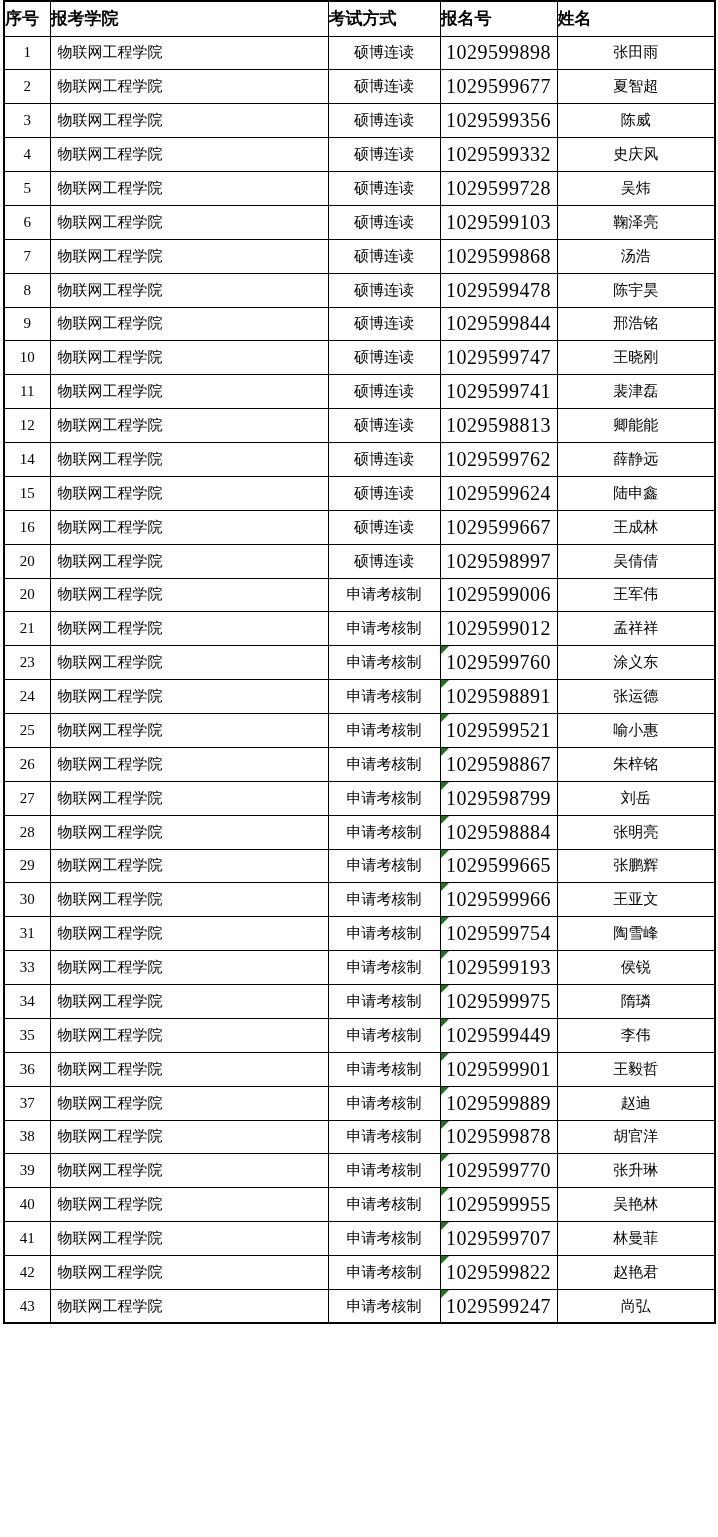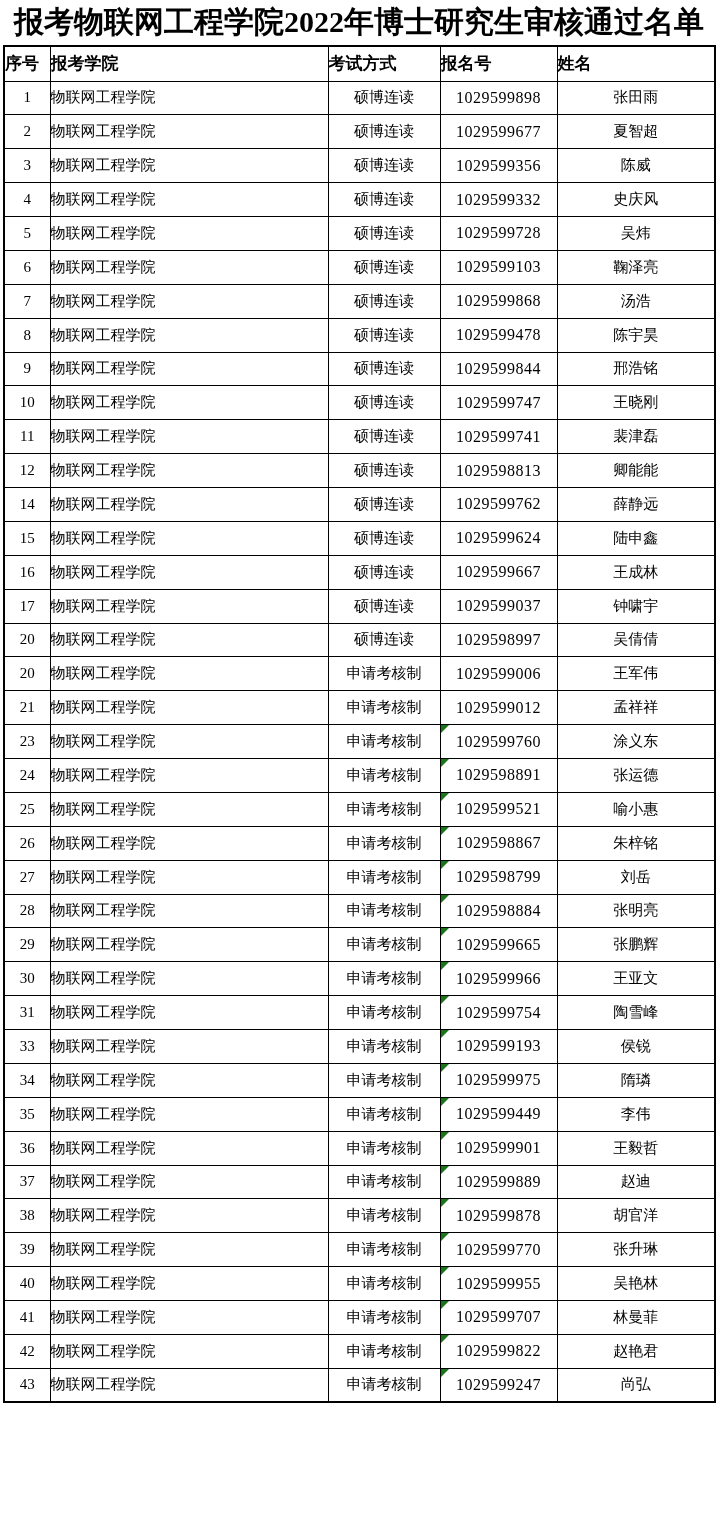--- a/index.html
+++ b/index.html
@@ -46,40 +46,40 @@
   }
   table.roster tbody tr { height: 33.88px; }
   table.roster td {
     font-size: 15px;
     text-align: center;
     vertical-align: middle;
     position: relative;
   }
   table.roster td.col-college {
     text-align: left;
+    padding-left: 7px;
   }
   table.roster td.col-reg {
-    font-size: 16px;
+    font-size: 20px;
     letter-spacing: 0.5px;
   }
   .flag-tri {
     position: absolute;
     top: 0;
     left: 0;
     width: 0;
     height: 0;
     border-top: 8px solid var(--flag-color, #1a741a);
     border-right: 8px solid transparent;
   }
 </style>
 </head>
 <body style="background: rgb(255, 255, 255); color: rgb(0, 0, 0);">
 
 <div class="page">
-  <div class="doc-title">报考物联网工程学院2022年博士研究生审核通过名单</div>
 
   <table class="roster">
     <colgroup>
       <col style="width:46px">
       <col style="width:278px">
       <col style="width:112px">
       <col style="width:117px">
       <col style="width:158px">
     </colgroup>
     <thead>
@@ -191,27 +191,20 @@
           <td class="col-name"><span>陆申鑫</span></td>
         </tr>
         <tr>
           <td class="col-no"><span>16</span></td>
           <td class="col-college"><span>物联网工程学院</span></td>
           <td class="col-method"><span>硕博连读</span></td>
           <td class="col-reg"><span>1029599667</span></td>
           <td class="col-name"><span>王成林</span></td>
         </tr>
         <tr>
-          <td class="col-no"><span>17</span></td>
-          <td class="col-college"><span>物联网工程学院</span></td>
-          <td class="col-method"><span>硕博连读</span></td>
-          <td class="col-reg"><span>1029599037</span></td>
-          <td class="col-name"><span>钟啸宇</span></td>
-        </tr>
-        <tr>
           <td class="col-no"><span>20</span></td>
           <td class="col-college"><span>物联网工程学院</span></td>
           <td class="col-method"><span>硕博连读</span></td>
           <td class="col-reg"><span>1029598997</span></td>
           <td class="col-name"><span>吴倩倩</span></td>
         </tr>
         <tr>
           <td class="col-no"><span>20</span></td>
           <td class="col-college"><span>物联网工程学院</span></td>
           <td class="col-method"><span>申请考核制</span></td>

